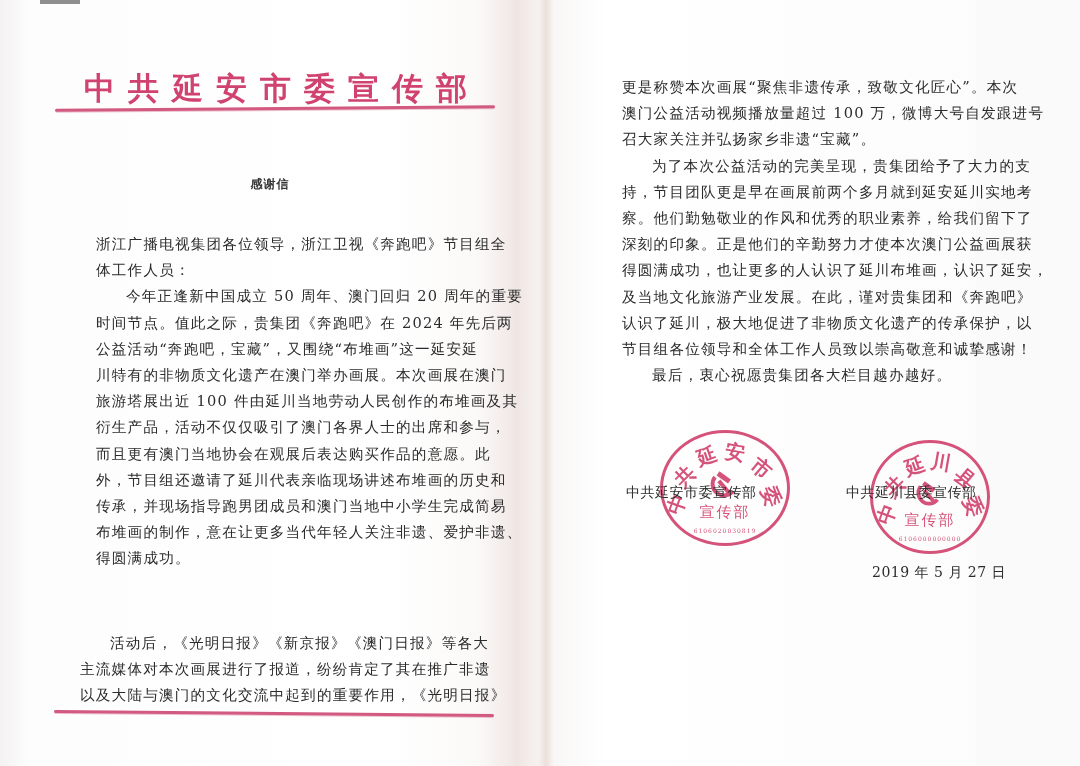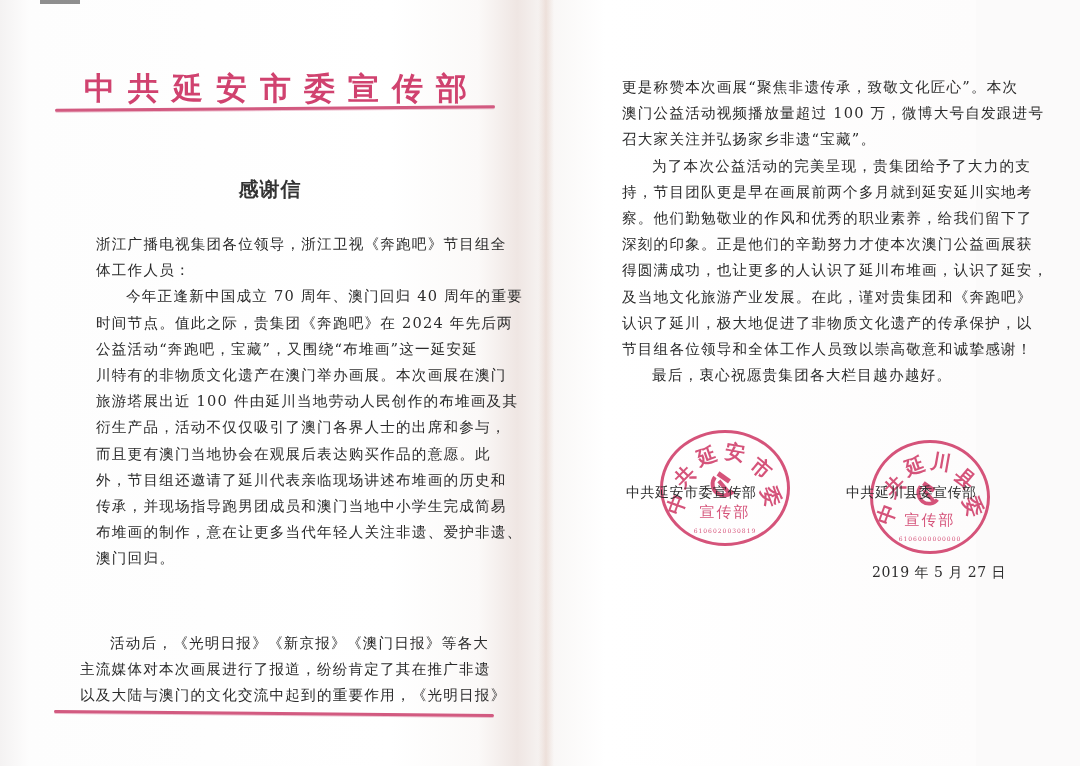--- a/index.html
+++ b/index.html
@@ -31,21 +31,21 @@
   }
   .redline {
     position:absolute; height:3px; background:#d25a80; border-radius:2px;
     box-shadow: 0 1px 0 rgba(210,90,128,.35);
   }
   .redline.top { left:55px; top:107px; width:440px; transform:rotate(-0.45deg); }
   .redline.bottom { left:54px; top:712px; width:440px; transform:rotate(0.5deg); }
 
   .title {
     position:absolute; left:0; width:540px; top:176px; text-align:center;
-    font-size:20px; font-weight:bold; color:#333; letter-spacing:1px;
+    font-size:12px; font-weight:bold; color:#333; letter-spacing:1px;
   }
   .para {
     position:absolute; font-size:14.6px; line-height:26.2px; color:#2b2b2b;
     text-align:justify;
   }
   .line { display:block; white-space:nowrap; letter-spacing:1.2px; }
   .indent { padding-left:30px; }
 
   .left .body { left:80px; top:231px; width:410px;margin-left:16px; }
   .left .p2 { left:80px; top:630px; width:410px; }
@@ -80,31 +80,31 @@
 
   <div class="page left">
     <div class="letterhead">中共延安市委宣传部</div>
     <div class="redline top"></div>
 
     <div class="title">感谢信</div>
 
     <div class="para body">
       <span class="line">浙江广播电视集团各位领导，浙江卫视《奔跑吧》节目组全</span>
       <span class="line">体工作人员：</span>
-      <span class="line indent">今年正逢新中国成立 70 周年、澳门回归 40 周年的重要</span>
+      <span class="line indent">今年正逢新中国成立 50 周年、澳门回归 20 周年的重要</span>
       <span class="line">时间节点。值此之际，贵集团《奔跑吧》在 2024 年先后两</span>
       <span class="line">公益活动“奔跑吧，宝藏”，又围绕“布堆画”这一延安延</span>
       <span class="line">川特有的非物质文化遗产在澳门举办画展。本次画展在澳门</span>
       <span class="line">旅游塔展出近 100 件由延川当地劳动人民创作的布堆画及其</span>
       <span class="line">衍生产品，活动不仅仅吸引了澳门各界人士的出席和参与，</span>
       <span class="line">而且更有澳门当地协会在观展后表达购买作品的意愿。此</span>
       <span class="line">外，节目组还邀请了延川代表亲临现场讲述布堆画的历史和</span>
       <span class="line">传承，并现场指导跑男团成员和澳门当地中小学生完成简易</span>
       <span class="line">布堆画的制作，意在让更多当代年轻人关注非遗、爱护非遗、</span>
-      <span class="line">澳门回归。</span>
+      <span class="line">得圆满成功。</span>
     </div>
 
     <div class="para p2">
       <span class="line indent">活动后，《光明日报》《新京报》《澳门日报》等各大</span>
       <span class="line">主流媒体对本次画展进行了报道，纷纷肯定了其在推广非遗</span>
       <span class="line">以及大陆与澳门的文化交流中起到的重要作用，《光明日报》</span>
     </div>
 
     <div class="redline bottom"></div>
   </div>

